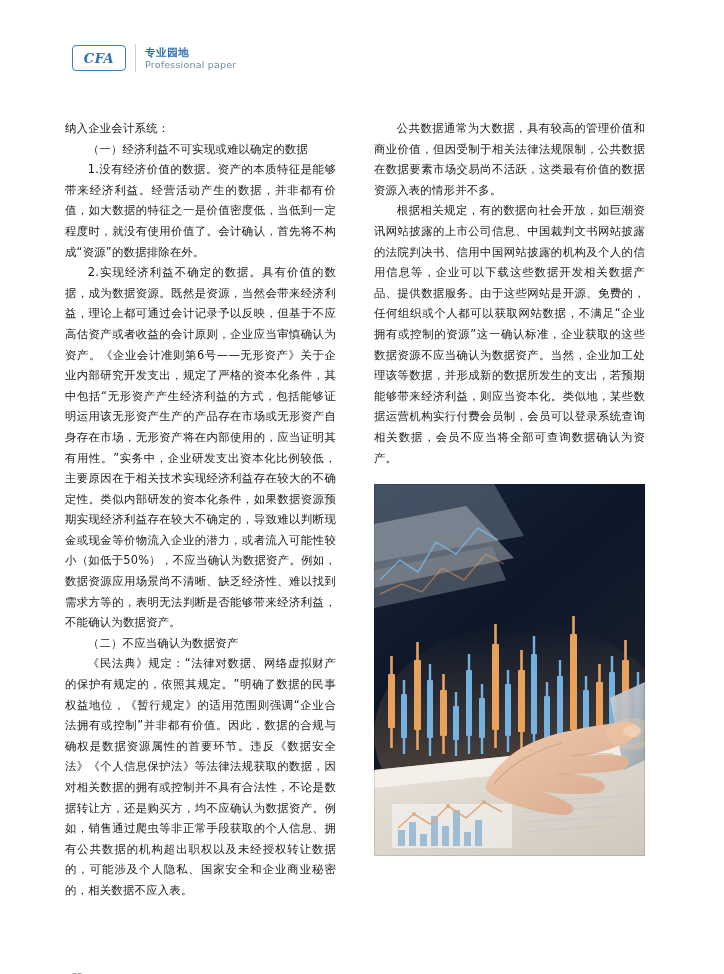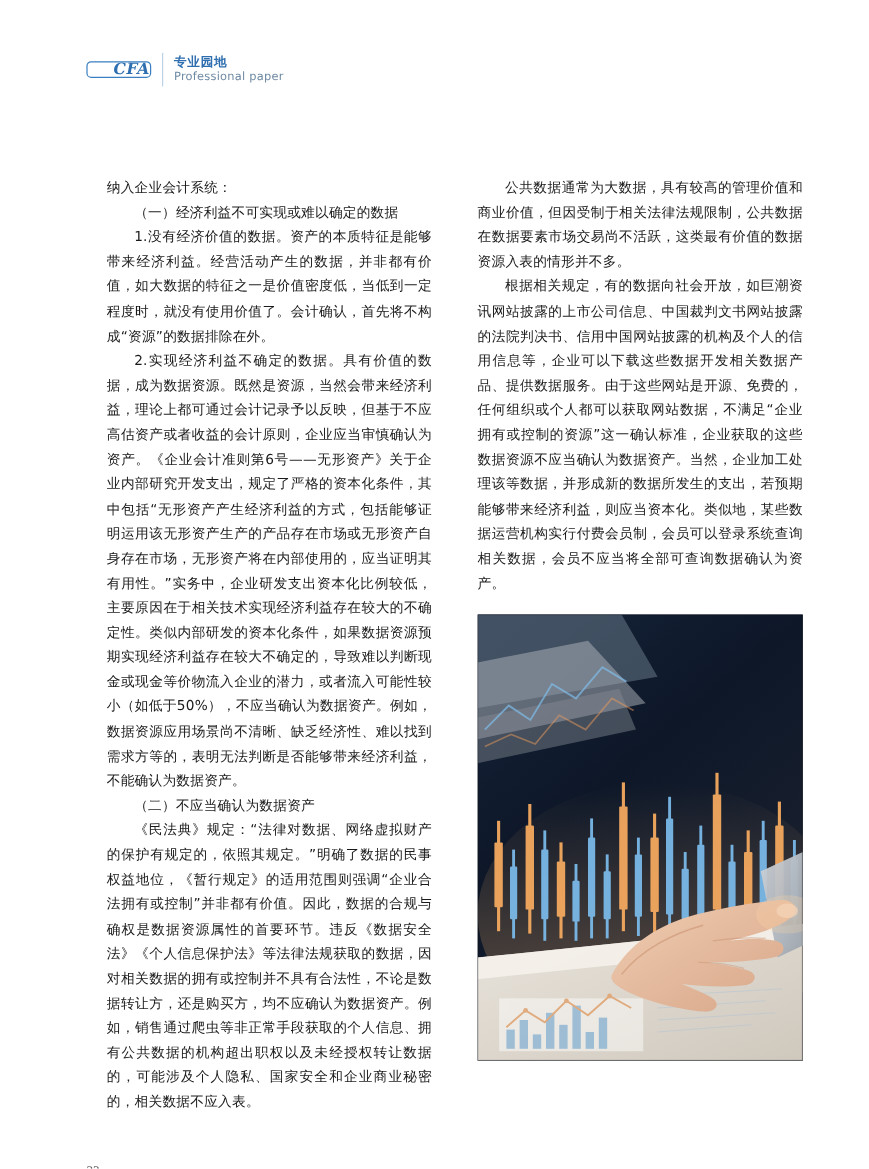--- a/index.html
+++ b/index.html
@@ -22,26 +22,26 @@
   .header {
     position: absolute;
     left: 72px;
     top: 44px;
     display: flex;
     align-items: center;
     gap: 9px;
   }
   .logo-box {
     width: 54px;
-    height: 14px;
+    height: 26px;
     border: 1.4px solid #3a7fc1;
     border-radius: 4px;
     display: flex;
     align-items: center;
-    justify-content: flex-end;
+    justify-content: center;
     box-sizing: border-box;
   }
   .logo-text {
     font-family: "DejaVu Serif", "Liberation Serif", serif;
     font-size: 13px;
     font-weight: bold;
     font-style: italic;
     color: #2f6fb0;
     letter-spacing: 0.5px;
     line-height: 1;
@@ -65,26 +65,25 @@
   }
   .header-en {
     font-size: 9.5px;
     color: #6f8aa3;
     letter-spacing: 0.2px;
   }
 
   
   .columns {
     position: absolute;
-    left: 89px;
+    left: 65px;
     top: 118px;
     width: 580px;
     display: flex;
     gap: 38px;
-    margin-top: 28px;
   }
   .col {
     width: 271px;
   }
   p.para {
     margin: 0;
     font-family: "DejaVu Sans", "Liberation Sans", sans-serif;
     font-size: 11.4px;
     line-height: 20.6px;
     color: #1a1a1a;

